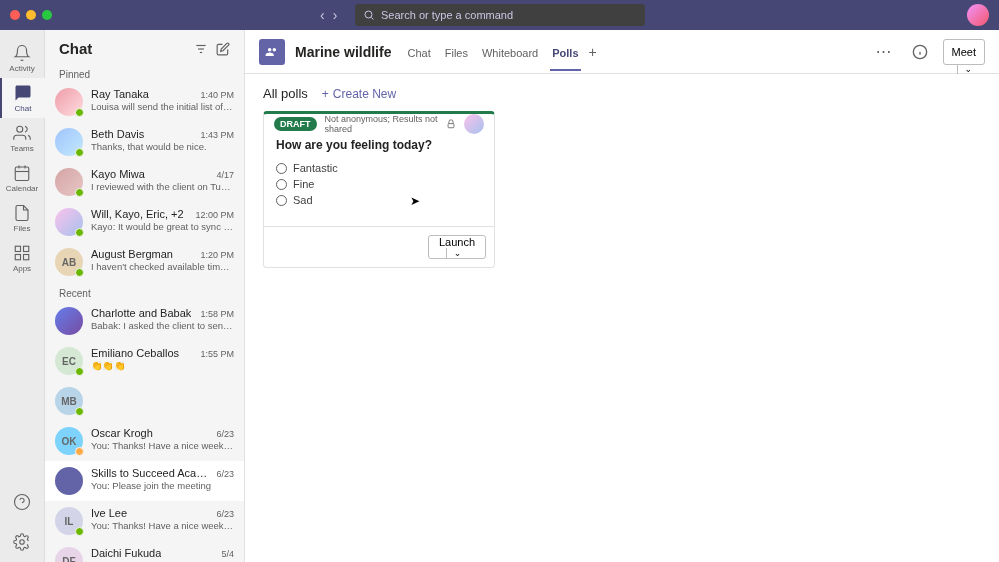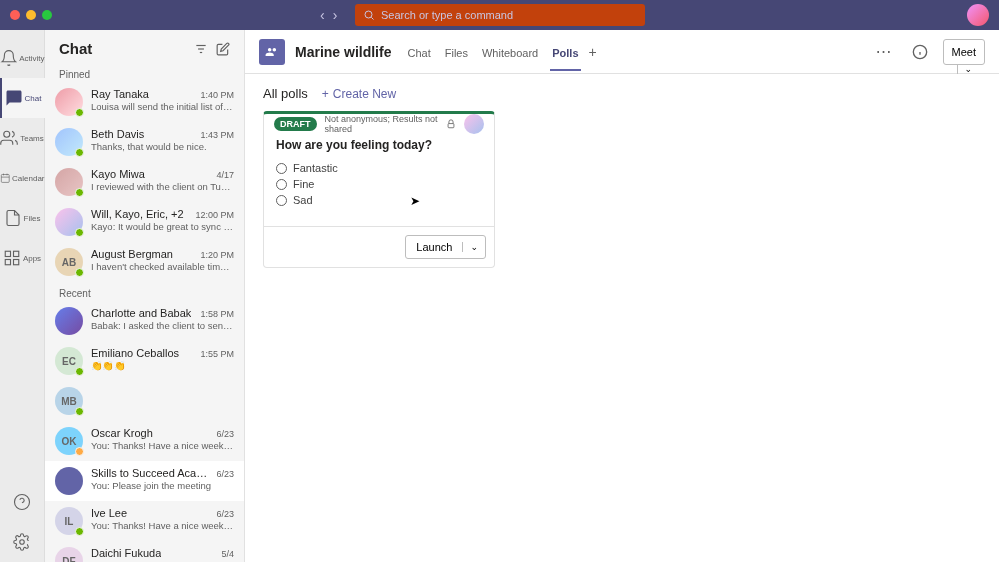--- a/index.html
+++ b/index.html
@@ -7,30 +7,30 @@
 
 
 .topbar { height: 30px; background: #464775; display: flex; align-items: center; padding: 0 10px; position: relative; }
 .traffic-lights { display: flex; gap: 6px; }
 .tl { width: 10px; height: 10px; border-radius: 50%; }
 .tl.red { background: #ff5f57; }
 .tl.yellow { background: #febc2e; }
 .tl.green { background: #28c840; }
 .nav-arrows { display: flex; gap: 8px; position: absolute; left: 320px; color: #c8c6e3; }
 .nav-arrow { cursor: pointer; font-size: 14px; }
-.search-box { position: absolute; left: 355px; width: 290px; height: 22px; background: #c2410c; border-radius: 3px; display: flex; align-items: center; padding: 0 8px; color: #c8c6e3; font-size: 11px; gap: 6px; }
+.search-box { position: absolute; left: 355px; width: 290px; height: 22px; background: #404040; border-radius: 3px; display: flex; align-items: center; padding: 0 8px; color: #c8c6e3; font-size: 11px; gap: 6px; }
 .search-box svg { width: 12px; height: 12px; }
 .profile-avatar { position: absolute; right: 10px; width: 22px; height: 22px; border-radius: 50%; background: linear-gradient(135deg,#f093fb,#f5576c); }
 
 
 .main { flex: 1; display: flex; overflow: hidden; }
 
 
 .rail { width: 45px; background: #ebebeb; display: flex; flex-direction: column; align-items: center; padding-top: 8px; border-right: 1px solid #ddd; }
-.rail-item { width: 45px; height: 40px; display: flex; flex-direction: row; align-items: center; justify-content: center; cursor: pointer; color: #616161; font-size: 8px; gap: 2px; }
+.rail-item { width: 45px; height: 40px; display: flex; flex-direction: column; align-items: center; justify-content: center; cursor: pointer; color: #616161; font-size: 8px; gap: 2px; }
 .rail-item.active { color: #464775; border-left: 2px solid #464775; background: #f5f5f5; }
 .rail-item svg { width: 18px; height: 18px; }
 .rail-spacer { flex: 1; }
 
 
 .chat-panel { width: 200px; background: #f5f5f5; border-right: 1px solid #e1e1e1; display: flex; flex-direction: column; overflow: hidden; }
 .chat-header { display: flex; align-items: center; padding: 10px 14px 6px; }
 .chat-title { font-size: 15px; font-weight: 700; color: #252423; flex: 1; }
 .chat-header-icon { width: 14px; height: 14px; color: #616161; margin-left: 8px; cursor: pointer; }
 .section-label { font-size: 10px; color: #616161; padding: 6px 14px 2px; }
@@ -73,21 +73,21 @@
 .poll-top { display: flex; align-items: center; padding: 0 10px; gap: 8px; }
 .draft-badge { background: #237b4b; color: #fff; font-size: 9px; font-weight: 700; padding: 2px 6px; border-radius: 8px; }
 .poll-meta { font-size: 9px; color: #616161; flex: 1; }
 .lock-icon { width: 10px; height: 10px; color: #616161; }
 .poll-avatar { width: 20px; height: 20px; border-radius: 50%; background: linear-gradient(135deg,#fbc2eb,#a6c1ee); }
 .poll-question { font-size: 12px; font-weight: 600; padding: 4px 12px 8px; color: #252423; }
 .poll-options { padding: 0 12px 18px; }
 .poll-option { display: flex; align-items: center; gap: 6px; font-size: 11px; color: #424242; padding: 2px 0; }
 .radio { width: 11px; height: 11px; border: 1.5px solid #616161; border-radius: 50%; }
 .poll-footer { border-top: 1px solid #e1e1e1; padding: 8px; display: flex; justify-content: flex-end; }
-.launch-btn { display: flex; align-items: center; border: 1px solid #bdbdbd; border-radius: 3px; height: 24px; font-size: 11px; cursor: pointer; }
+.launch-btn { display: flex; align-items: center; border: 1px solid #bdbdbd; border-radius: 3px; height: 24px; font-size: 11px; cursor: pointer; flex-direction: column; }
 .launch-btn span:first-child { padding: 0 10px; }
 .launch-split { border-left: 1px solid #bdbdbd; padding: 0 7px; font-size: 9px; }
 
 .cursor { position: absolute; left: 410px; top: 194px; font-size: 12px; pointer-events: none; }
 
 
 .av-rt{background:linear-gradient(135deg,#ee9ca7,#ffdde1);} .av-bd{background:linear-gradient(135deg,#a1c4fd,#c2e9fb);}
 .av-km{background:linear-gradient(135deg,#d4a5a5,#e8c5c5);} .av-wk{background:linear-gradient(135deg,#fbc2eb,#a6c1ee);}
 .av-ab{background:#e8d5b5;color:#666;} .av-cb{background:linear-gradient(135deg,#667eea,#764ba2);}
 .av-ec{background:#d4e8d4;color:#666;} .av-mb{background:#b8d4e8;color:#666;}

